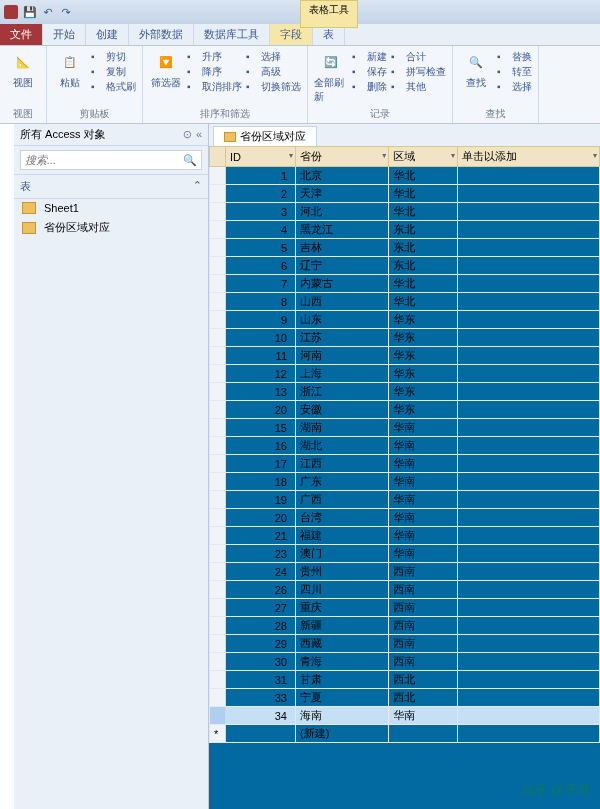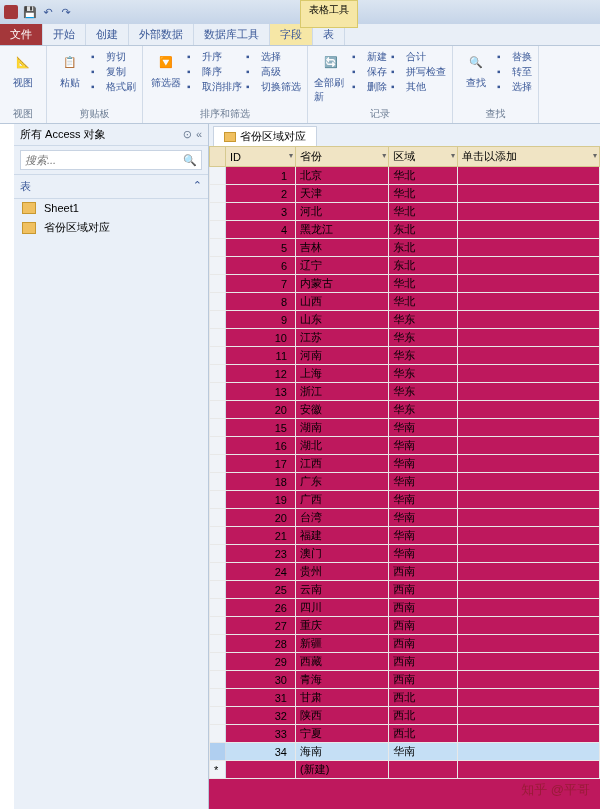--- a/index.html
+++ b/index.html
@@ -29,30 +29,30 @@
 .nav-head .icons { display: flex; gap: 4px; color: #6b7c93; }
 .searchbox { margin: 4px 6px; height: 20px; border: 1px solid #c8d3e2; background: #fff; display: flex; align-items: center; padding: 0 4px; }
 .searchbox input { border: none; outline: none; flex: 1; font-size: 11px; font-style: italic; color: #999; background: transparent; }
 .nav-cat { padding: 4px 6px; border-top: 1px solid #cdd9e8; border-bottom: 1px solid #cdd9e8; display: flex; justify-content: space-between; color: #3b5998; }
 .nav-item { padding: 3px 8px; display: flex; align-items: center; gap: 8px; cursor: pointer; }
 .nav-item .ticon { width: 14px; height: 12px; background: #f0c060; border: 1px solid #c89830; }
 .mainarea { flex: 1; display: flex; flex-direction: column; background: #f7f9fc; }
 .tabrow { height: 22px; display: flex; align-items: flex-end; padding: 0 4px; background: #eaf0f8; }
 .objtab { height: 20px; background: #fff; border: 1px solid #c8d3e2; border-bottom: none; padding: 2px 10px; display: flex; align-items: center; gap: 4px; font-size: 11px; }
 .objtab .ticon { width: 12px; height: 10px; background: #f0c060; border: 1px solid #c89830; }
-.grid { flex: 1; overflow: auto; background: #be185d; }
+.grid { flex: 1; overflow: auto; background: #0369a1; }
 table { border-collapse: collapse; width: 100%; font-size: 11px; }
 th { background: #f0e4c4; border: 1px solid #d6c98f; padding: 2px 4px; font-weight: normal; text-align: left; position: relative; }
 th .dd { position: absolute; right: 2px; top: 4px; font-size: 8px; color: #666; }
 td { border: 1px solid #e8e8e8; padding: 1px 4px; height: 16px; }
 td.rowhead { width: 16px; background: #f0f3f8; border-right: 1px solid #d1dbe8; }
 td.id { text-align: right; padding-right: 8px; width: 70px; }
 tr.sel td { background: #c5dff5; }
 tr.sel td.rowhead { background: #b0cff0; }
-.watermark { position: absolute; right: 10px; bottom: 10px; color: #7f1d1d; font-size: 13px; opacity: .6; }
+.watermark { position: absolute; right: 10px; bottom: 10px; color: #15803d; font-size: 13px; opacity: .6; }
 </style>
 </head>
 <body>
 
 <div class="titlebar">
   <span class="appicon"></span>
   <div class="qat">
     <span>💾</span>
     <span>↶</span>
     <span>↷</span>
@@ -352,27 +352,20 @@
             </tr>
             <tr>
               <td class="rowhead"></td>
               <td class="id">24</td>
               <td>贵州</td>
               <td>西南</td>
               <td></td>
             </tr>
             <tr>
               <td class="rowhead"></td>
-              <td class="id">25</td>
-              <td>云南</td>
-              <td>西南</td>
-              <td></td>
-            </tr>
-            <tr>
-              <td class="rowhead"></td>
               <td class="id">26</td>
               <td>四川</td>
               <td>西南</td>
               <td></td>
             </tr>
             <tr>
               <td class="rowhead"></td>
               <td class="id">27</td>
               <td>重庆</td>
               <td>西南</td>
@@ -401,27 +394,20 @@
             </tr>
             <tr>
               <td class="rowhead"></td>
               <td class="id">31</td>
               <td>甘肃</td>
               <td>西北</td>
               <td></td>
             </tr>
             <tr>
               <td class="rowhead"></td>
-              <td class="id">32</td>
-              <td>陕西</td>
-              <td>西北</td>
-              <td></td>
-            </tr>
-            <tr>
-              <td class="rowhead"></td>
               <td class="id">33</td>
               <td>宁夏</td>
               <td>西北</td>
               <td></td>
             </tr>
             <tr class="sel">
               <td class="rowhead"></td>
               <td class="id">34</td>
               <td>海南</td>
               <td>华南</td>

